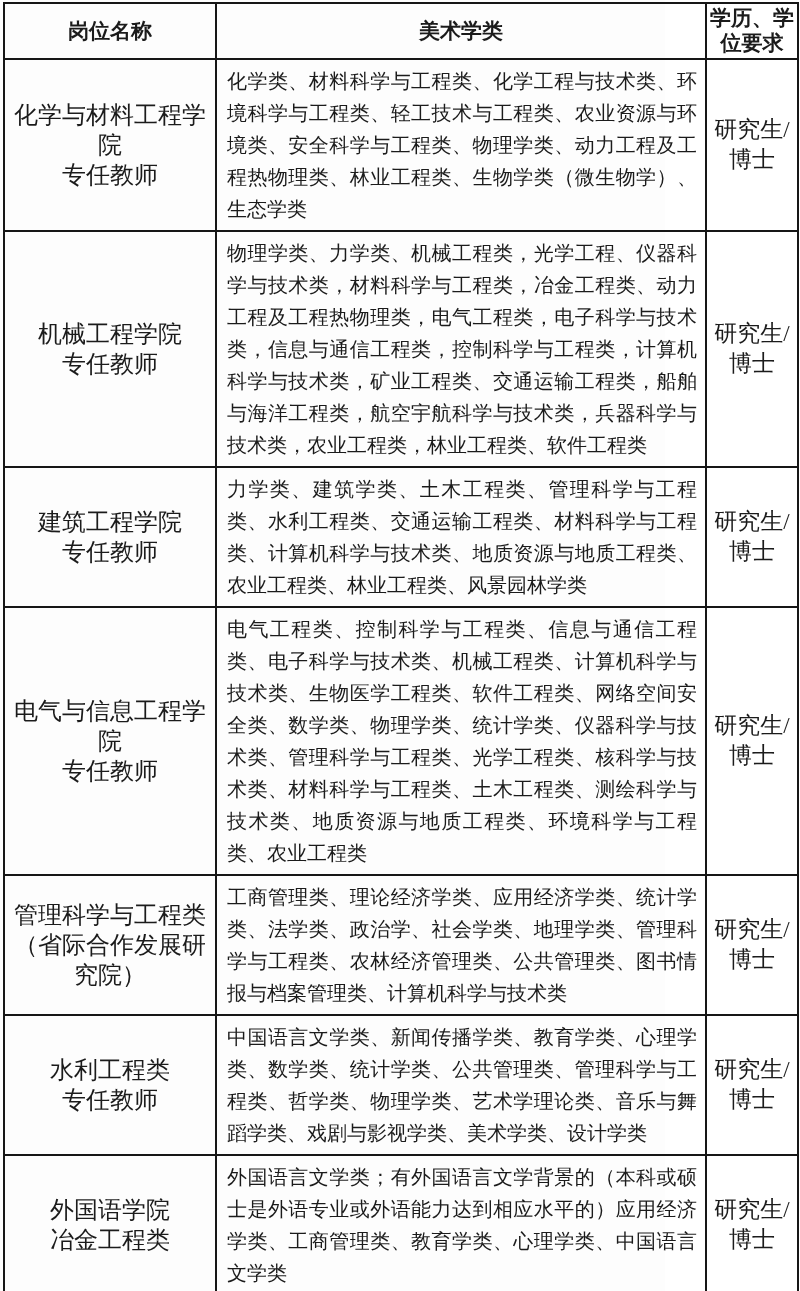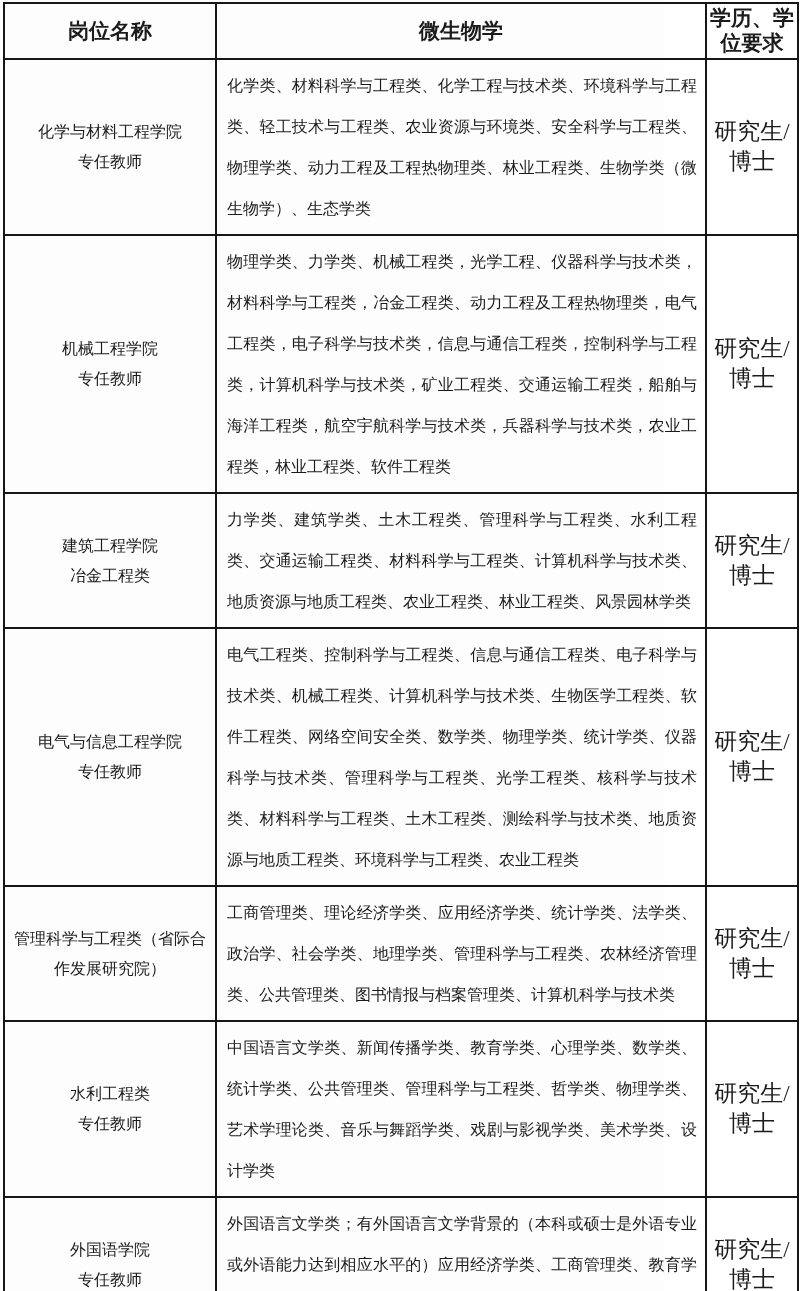--- a/index.html
+++ b/index.html
@@ -30,30 +30,30 @@
   th.hdr {
     font-size: 21px;
     font-weight: bold;
     text-align: center;
     height: 53px;
     line-height: 25px;
     padding: 2px 2px;
     white-space: pre-line;
   }
   td.pos {
-    font-size: 16px;
+    font-size: 24px;
     text-align: center;
     line-height: 30px;
     padding: 4px 8px;
     white-space: pre-line;
   }
   td.major {
-    font-size: 16px;
+    font-size: 20px;
     text-align: justify;
-    line-height: 41px;
+    line-height: 32px;
     padding: 5px 8px 5px 10px;
     font-family: Liberation Serif, serif;
   }
   td.deg {
     font-size: 23px;
     text-align: center;
     line-height: 30px;
     padding: 4px 4px;
     white-space: pre-line;
   }
@@ -74,21 +74,21 @@
 <div class="page">
   <table class="recruit">
     <colgroup>
       <col style="width:212px">
       <col style="width:490px">
       <col style="width:92px">
     </colgroup>
     <thead>
       <tr>
         <th class="hdr"><span>岗位名称</span></th>
-        <th class="hdr"><span>微生物学</span></th>
+        <th class="hdr"><span>美术学类</span></th>
         <th class="hdr"><span>学历、学
 位要求</span></th>
       </tr>
     </thead>
     <tbody>
       <tr class="r1">
         <td class="pos"><span>化学与材料工程学院
 专任教师</span></td>
         <td class="major"><span>化学类、材料科学与工程类、化学工程与技术类、环境科学与工程类、轻工技术与工程类、农业资源与环境类、安全科学与工程类、物理学类、动力工程及工程热物理类、林业工程类、生物学类（微生物学）、生态学类</span></td>
         <td class="deg"><span>研究生/
@@ -96,21 +96,21 @@
       </tr>
       <tr class="r2">
         <td class="pos"><span>机械工程学院
 专任教师</span></td>
         <td class="major"><span>物理学类、力学类、机械工程类，光学工程、仪器科学与技术类，材料科学与工程类，冶金工程类、动力工程及工程热物理类，电气工程类，电子科学与技术类，信息与通信工程类，控制科学与工程类，计算机科学与技术类，矿业工程类、交通运输工程类，船舶与海洋工程类，航空宇航科学与技术类，兵器科学与技术类，农业工程类，林业工程类、软件工程类</span></td>
         <td class="deg"><span>研究生/
 博士</span></td>
       </tr>
       <tr class="r3">
         <td class="pos"><span>建筑工程学院
-冶金工程类</span></td>
+专任教师</span></td>
         <td class="major"><span>力学类、建筑学类、土木工程类、管理科学与工程类、水利工程类、交通运输工程类、材料科学与工程类、计算机科学与技术类、地质资源与地质工程类、农业工程类、林业工程类、风景园林学类</span></td>
         <td class="deg"><span>研究生/
 博士</span></td>
       </tr>
       <tr class="r4">
         <td class="pos"><span>电气与信息工程学院
 专任教师</span></td>
         <td class="major"><span>电气工程类、控制科学与工程类、信息与通信工程类、电子科学与技术类、机械工程类、计算机科学与技术类、生物医学工程类、软件工程类、网络空间安全类、数学类、物理学类、统计学类、仪器科学与技术类、管理科学与工程类、光学工程类、核科学与技术类、材料科学与工程类、土木工程类、测绘科学与技术类、地质资源与地质工程类、环境科学与工程类、农业工程类</span></td>
         <td class="deg"><span>研究生/
 博士</span></td>
@@ -123,21 +123,21 @@
       </tr>
       <tr class="r6">
         <td class="pos"><span>水利工程类
 专任教师</span></td>
         <td class="major"><span>中国语言文学类、新闻传播学类、教育学类、心理学类、数学类、统计学类、公共管理类、管理科学与工程类、哲学类、物理学类、艺术学理论类、音乐与舞蹈学类、戏剧与影视学类、美术学类、设计学类</span></td>
         <td class="deg"><span>研究生/
 博士</span></td>
       </tr>
       <tr class="r7">
         <td class="pos"><span>外国语学院
-专任教师</span></td>
+冶金工程类</span></td>
         <td class="major"><span>外国语言文学类；有外国语言文学背景的（本科或硕士是外语专业或外语能力达到相应水平的）应用经济学类、工商管理类、教育学类、心理学类、中国语言文学类</span></td>
         <td class="deg"><span>研究生/
 博士</span></td>
       </tr>
       <tr class="r9">
         <td class="pos"><span>体育工作部
 专任教师</span></td>
         <td class="major"><span>体育学类、教育学类、生物学类、心理学类、社会学类</span></td>
         <td class="deg"><span>研究生/
 博士</span></td>

